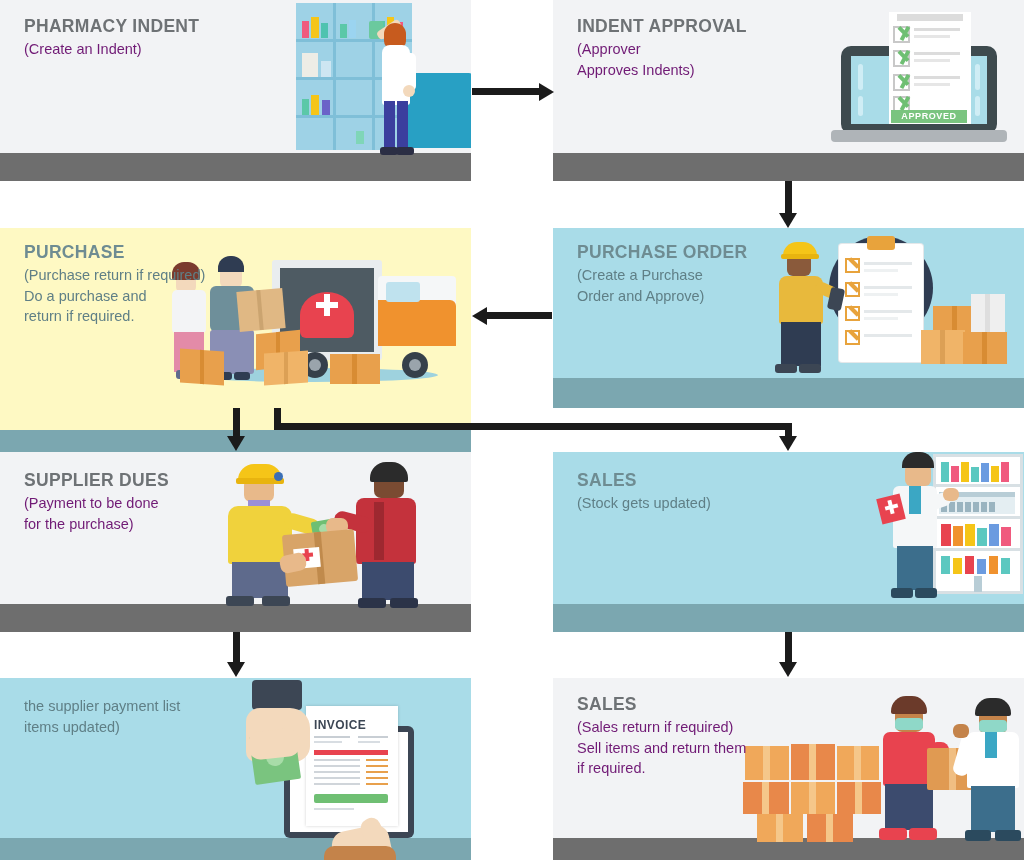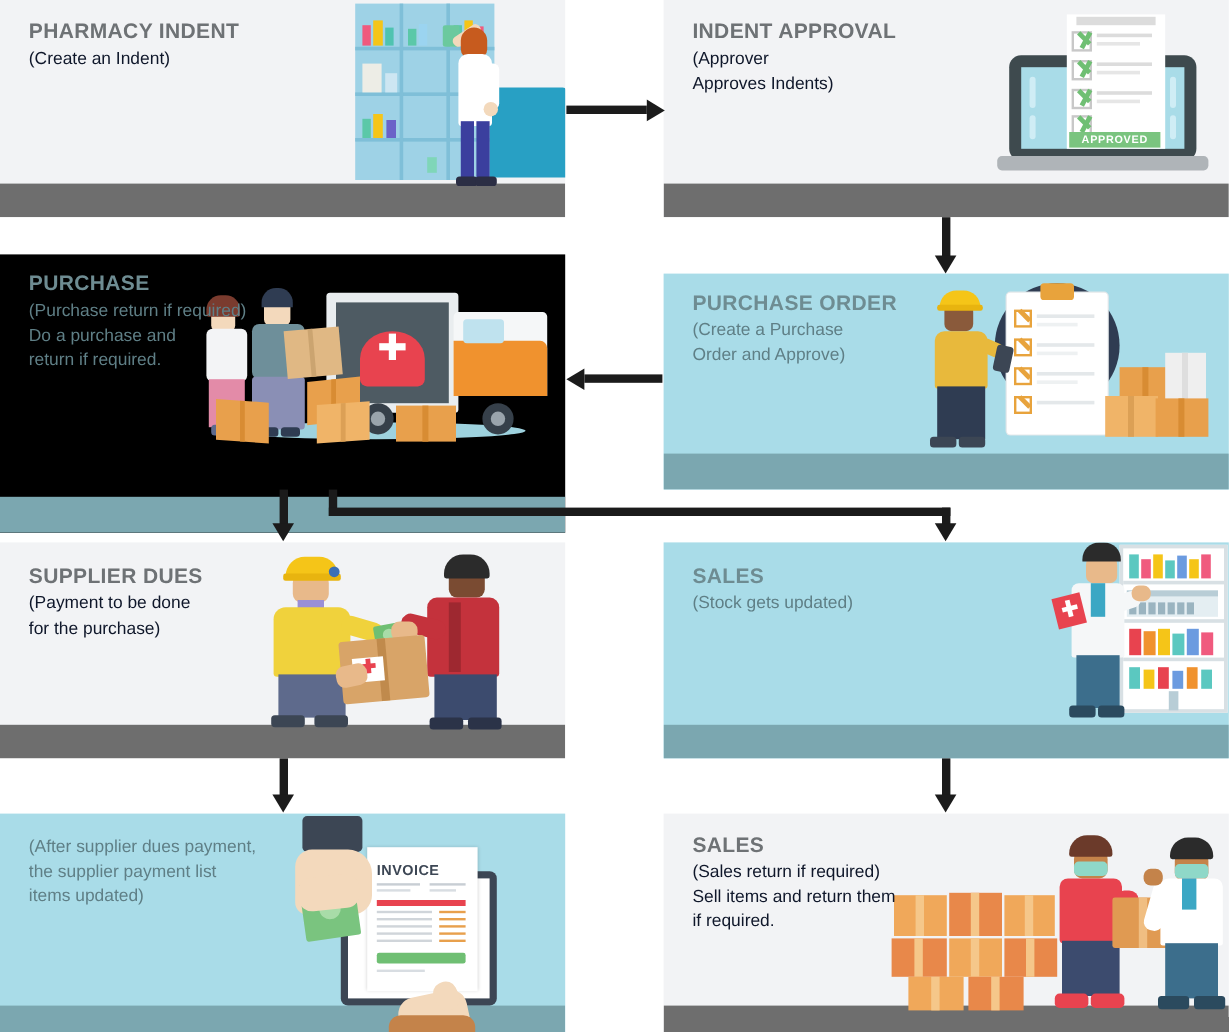--- a/index.html
+++ b/index.html
@@ -4,21 +4,21 @@
 <style>
   html,body{margin:0;padding:0;background:#ffffff;}
   body{width:1024px;height:860px;overflow:hidden;font-family:"Liberation Sans",sans-serif;}
   #stage{position:relative;width:1024px;height:860px;background:#ffffff;}
 
   .panel{position:absolute;overflow:hidden;}
   .panel .band{position:absolute;left:0;right:0;bottom:0;}
   .panel .txt{position:absolute;z-index:5;}
   .ttl{font-size:17.5px;font-weight:bold;letter-spacing:.3px;color:#6E7275;margin:0 0 3px 0;line-height:1.15;}
   .panel.blue .ttl{color:#6E8C92;}
-  .sub{font-size:14.5px;color:#0f172a;line-height:1.42;margin:0;}
+  .sub{font-size:14.5px;color:#701a75;line-height:1.42;margin:0;}
   .panel.blue .sub{color:#5F7F86;}
 
   
   .art{position:absolute;z-index:2;}
   .sh{position:absolute;}
 
   
   .arrow{position:absolute;z-index:20;}
   .aline{position:absolute;background:#1b1b1b;}
   .ahead{position:absolute;width:0;height:0;}
@@ -106,21 +106,21 @@
       <div class="sh" style="left:66px;top:106px;width:76px;height:13px;background:#7AC47F;"></div>
       <div class="sh" style="left:66px;top:106px;width:76px;height:13px;line-height:13px;text-align:center;font-size:9px;font-weight:bold;color:#FFFFFF;letter-spacing:.6px;">APPROVED</div>
     </div>
     <div class="txt" style="left:24px;top:16px;width:280px;">
       <p class="ttl">INDENT APPROVAL</p>
       <p class="sub">(Approver</p>
       <p class="sub">Approves Indents)</p>
     </div>
   </div>
 
-  <div class="panel blue" style="left:0;top:212px;width:471px;height:232px;background:#000000;">
+  <div class="panel blue" style="left:0;top:228px;width:471px;height:232px;background:#fef9c3;">
     <div class="band" style="height:30px;background:#7BA7B0;"></div>
     <div class="art" style="left:180px;top:18px;width:290px;height:162px;">
       <div class="sh" style="left:8px;top:122px;width:250px;height:14px;background:#9ED2DE;border-radius:50%;"></div>
       <div class="sh" style="left:92px;top:14px;width:110px;height:100px;background:#E9EDEF;border-radius:3px;"></div>
       <div class="sh" style="left:100px;top:22px;width:94px;height:84px;background:#4E5B63;"></div>
       <div class="sh" style="left:198px;top:30px;width:78px;height:70px;background:#F5F7F8;border-radius:4px 4px 0 0;"></div>
       <div class="sh" style="left:198px;top:54px;width:78px;height:46px;background:#F0922E;border-radius:0 6px 0 0;"></div>
       <div class="sh" style="left:206px;top:36px;width:34px;height:20px;background:#BFE2EE;border-radius:3px;"></div>
       <div class="sh" style="left:120px;top:46px;width:54px;height:46px;background:#E8434F;border-radius:50% 50% 6px 6px;"></div>
       <div class="sh" style="left:136px;top:56px;width:22px;height:6px;background:#FFFFFF;"></div>
@@ -326,21 +326,20 @@
       <div class="sh" style="left:-10px;top:2px;width:50px;height:30px;background:#3C4654;border-radius:4px;"></div>
       <div class="sh" style="left:-16px;top:30px;width:64px;height:54px;background:#F3D9BC;border-radius:14px 20px 16px 10px;"></div>
       <div class="sh" style="left:-10px;top:56px;width:46px;height:48px;background:#7AC47F;transform:rotate(-8deg);border-radius:2px;"></div>
       <div class="sh" style="left:4px;top:70px;width:18px;height:18px;background:#A8DCA8;border-radius:50%;transform:rotate(-8deg);"></div>
       <div class="sh" style="left:-14px;top:52px;width:52px;height:28px;background:#F3D9BC;border-radius:12px;transform:rotate(-6deg);"></div>
       <div class="sh" style="left:70px;top:150px;width:58px;height:32px;background:#F3D9BC;border-radius:14px 14px 0 0;transform:rotate(-12deg);"></div>
       <div class="sh" style="left:100px;top:140px;width:20px;height:24px;background:#F3D9BC;border-radius:9px;transform:rotate(-26deg);"></div>
       <div class="sh" style="left:62px;top:168px;width:72px;height:22px;background:#C4834A;border-radius:10px 10px 0 0;"></div>
     </div>
     <div class="txt" style="left:24px;top:18px;width:250px;">
-      <p class="sub">(After supplier dues payment,</p>
       <p class="sub">the supplier payment list</p>
       <p class="sub">items updated)</p>
     </div>
   </div>
 
   <div class="panel light" style="left:553px;top:678px;width:471px;height:182px;background:#F2F3F5;">
     <div class="band" style="height:22px;background:#6E6E6E;"></div>
     <div class="art" style="left:190px;top:20px;width:280px;height:144px;">
       <div class="sh" style="left:2px;top:48px;width:44px;height:34px;background:#F0A85A;"></div>
       <div class="sh" style="left:20px;top:48px;width:7px;height:34px;background:#F5C78A;"></div>

